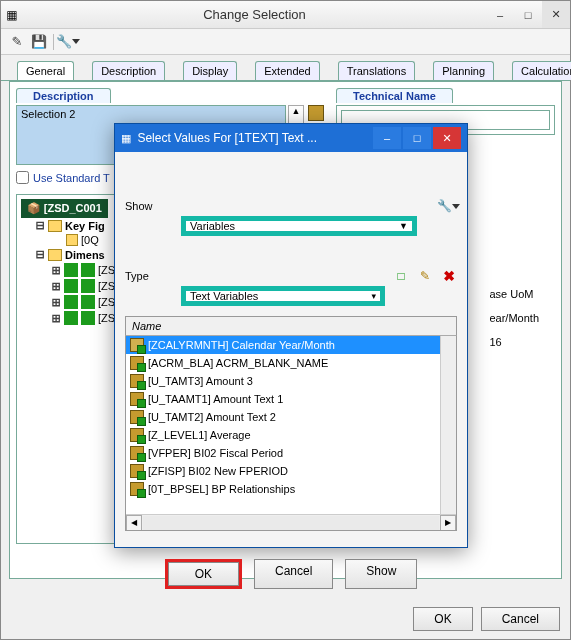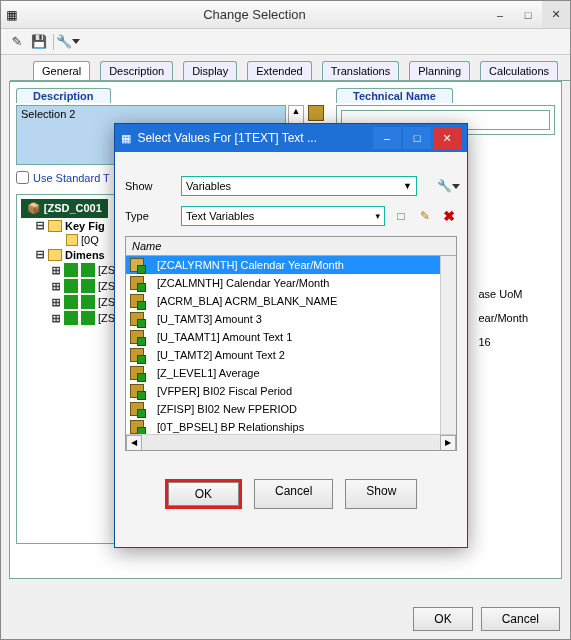--- a/index.html
+++ b/index.html
@@ -10,21 +10,21 @@
 .main-titlebar { height: 28px; background: linear-gradient(#fafafa,#e8e8e8); display: flex; align-items: center; border-bottom: 1px solid #ccc; }
 .main-title-icon { width: 22px; text-align:center; font-size:12px; }
 .main-title { flex: 1; text-align: center; font-size: 13px; color: #333; }
 .winbtns { display: flex; height: 100%; }
 .winbtn { width: 28px; display: flex; align-items: center; justify-content: center; font-size: 11px; color: #333; }
 .winbtn.close { background:#e4e4e4; }
 
 .toolbar-row { height: 26px; border-bottom: 1px solid #ccc; background:#f4f4f4; display:flex; align-items:center; gap:6px; padding: 0 8px; }
 .tb-icon { width:16px; height:16px; display:flex; align-items:center; justify-content:center; font-size:13px; color:#444; }
 
-.tabstrip { display:flex; padding: 6px 8px 0 23px; gap:8px; border-bottom:1px solid #7a9;margin-left:9px; }
+.tabstrip { display:flex; padding: 6px 8px 0 16px; gap:16px; border-bottom:1px solid #7a9; }
 .tab { border:1px solid #7a9; border-bottom:none; padding:3px 8px; background:#eef; margin-right:2px; border-radius:3px 3px 0 0; font-size:11px; }
 .tab.active { background:#fff; }
 
 .panel { border:1px solid #7a9; margin: 0 8px 8px 8px; padding: 6px; background:#fff; position: relative; height: 498px; }
 
 .label-col { display:flex; gap:12px; }
 .group { flex:1; }
 .group-label { color:#1a3ea0; font-weight:bold; font-size:11px; margin-bottom:2px; padding:1px 16px; border:1px solid #7a9; border-bottom:none; border-radius:3px 3px 0 0; display:inline-block; background:#eef6ff;}
 .group-body { border:1px solid #7a9; padding:4px; background:#fff; }
 .desc-input { width: 270px; height: 60px; border:1px solid #7a9; background:#b8d6f0; padding:2px 4px; resize:none; }
@@ -33,50 +33,50 @@
 .usestd { margin-top:6px; display:flex; align-items:center; gap:4px; font-size:11px; color:#1a3ea0;}
 .usestd input { margin:0;}
 
 .treebox { margin-top:10px; border:1px solid #7a9; padding:4px; background:#fff; width:280px; height:350px; }
 .treehdr { background:#14532d; color:#fff; padding:3px 6px; font-weight:bold; font-size:11px; display:inline-block; }
 .treeitem { display:flex; align-items:center; gap:3px; padding:1px 2px; font-size:11px; }
 .tree-ind1 { padding-left:14px; } .tree-ind2 { padding-left:30px; }
 .folder { width:14px; height:12px; background:#ffd76a; border:1px solid #aa8a20; display:inline-block; }
 .node-ic { width:14px; height:14px; display:inline-block; background:#1c9b1c; }
 .plus { font-weight:bold; color:#444; width:10px; text-align:center;}
-.sidevals { position:absolute; right:33px; top:200px; font-size:11px; }
+.sidevals { position:absolute; right:22px; top:200px; font-size:11px; }
 .sidevals div { padding:6px 0;}
 
 .bottom-btns { position:absolute; bottom:8px; right:10px; display:flex; gap:8px;}
 .btn { border:1px solid #888; background:linear-gradient(#f8f8f8,#e4e4e4); padding:4px 20px; font-size:12px; }
 
 
 .modal { position:absolute; left:114px; top:123px; width:354px; height:425px; border:1px solid #0a4ea0; background:#f4f4f4; box-shadow: 0 4px 20px rgba(0,0,0,0.4); }
 .modal-title { height:28px; background:#1e6fd6; color:#fff; display:flex; align-items:center; padding:0 6px; }
 .modal-title .t { flex:1; font-size:12px; white-space:nowrap; overflow:hidden;}
 .mtb { display:flex;}
 .mtbtn { width:28px; height:22px; display:flex; align-items:center; justify-content:center; font-size:11px; margin-left:2px;}
 .mtbtn.min { background:#2a7be0; color:#fff;}
 .mtbtn.max { background:#2a7be0; color:#fff;}
 .mtbtn.close { background:#d63636; color:#fff;}
 
 .modal-body { padding:24px 10px; }
 .mrow { display:flex; align-items:center; gap:8px; margin-bottom:10px; }
 .mrow .lbl { width:48px; font-size:11px; }
-.mrow .sel { flex:1; border:1px solid #14b8a6; background:#fff; padding:2px 4px; height:20px; display:flex; align-items:center; justify-content:space-between;}
+.mrow .sel { flex:1; border:5px solid #14b8a6; background:#fff; padding:2px 4px; height:20px; display:flex; align-items:center; justify-content:space-between;margin-top:40px;}
 .sel .arrow { font-size:9px;}
 .tool-ic { width:16px; height:16px; display:flex; align-items:center; justify-content:center; font-size:12px; }
 .tool-ic.green { color:#1c9b1c; font-weight:bold;}
 .tool-ic.red-x { color:#c00; font-weight:bold; font-size:14px;}
 .tool-ic.pencil { color:#aa7a00;}
 .tool-ic.wrench { color:#555;}
 
 .listhdr { border:1px solid #999; border-bottom:1px solid #aaa; background:#f0f0f0; padding:3px 6px; font-size:11px;font-style:italic; }
 .listbox { border:1px solid #999; border-top:none; height:195px; background:#fff; overflow:hidden; position:relative;}
-.listitem { display:flex; align-items:center; gap:13px; padding:2px 4px; font-size:11px; white-space:nowrap;}
+.listitem { display:flex; align-items:center; gap:4px; padding:2px 4px; font-size:11px; white-space:nowrap;}
 .listitem .lic { width:14px; height:14px; background:#c59b2f; border:1px solid #6b5410; display:inline-block; position:relative; }
 .listitem .lic::after { content:""; position:absolute; right:-3px; bottom:-3px; width:7px; height:7px; background:#1c9b1c; border:1px solid #0e5e0e; }
 .listitem.sel { background:#1e90ff; color:#fff; }
 .listitem.sel .lic { background:#d0b050;}
 .hscroll { position:absolute; left:0; right:0; bottom:0; height:16px; background:#eee; border-top:1px solid #ccc; display:flex; align-items:center;}
 .hscroll .arrowbtn { width:16px; height:16px; border:1px solid #aaa; background:#f4f4f4; text-align:center; line-height:14px; font-size:8px;}
 .hscroll .track { flex:1; height:14px; background:#eaeaea; margin:0 1px; position:relative;}
 .vscroll { position:absolute; right:0; top:0; bottom:16px; width:16px; background:#eee; border-left:1px solid #ccc;}
 
 .modal-btns { display:flex; gap:12px; justify-content:center; margin-top:28px;}
@@ -229,24 +229,20 @@
 
     <div class="listhdr">Name</div>
     <div class="listbox">
       <div id="listitems">
           <div class="listitem sel">
             <span class="lic"></span>
             <span>[ZCALYRMNTH] Calendar Year/Month</span>
           </div>
           <div class="listitem">
             <span class="lic"></span>
-            <span>[ZCALMNTH] Calendar Year/Month</span>
-          </div>
-          <div class="listitem">
-            <span class="lic"></span>
             <span>[ACRM_BLA] ACRM_BLANK_NAME</span>
           </div>
           <div class="listitem">
             <span class="lic"></span>
             <span>[U_TAMT3] Amount 3</span>
           </div>
           <div class="listitem">
             <span class="lic"></span>
             <span>[U_TAAMT1] Amount Text 1</span>
           </div>

